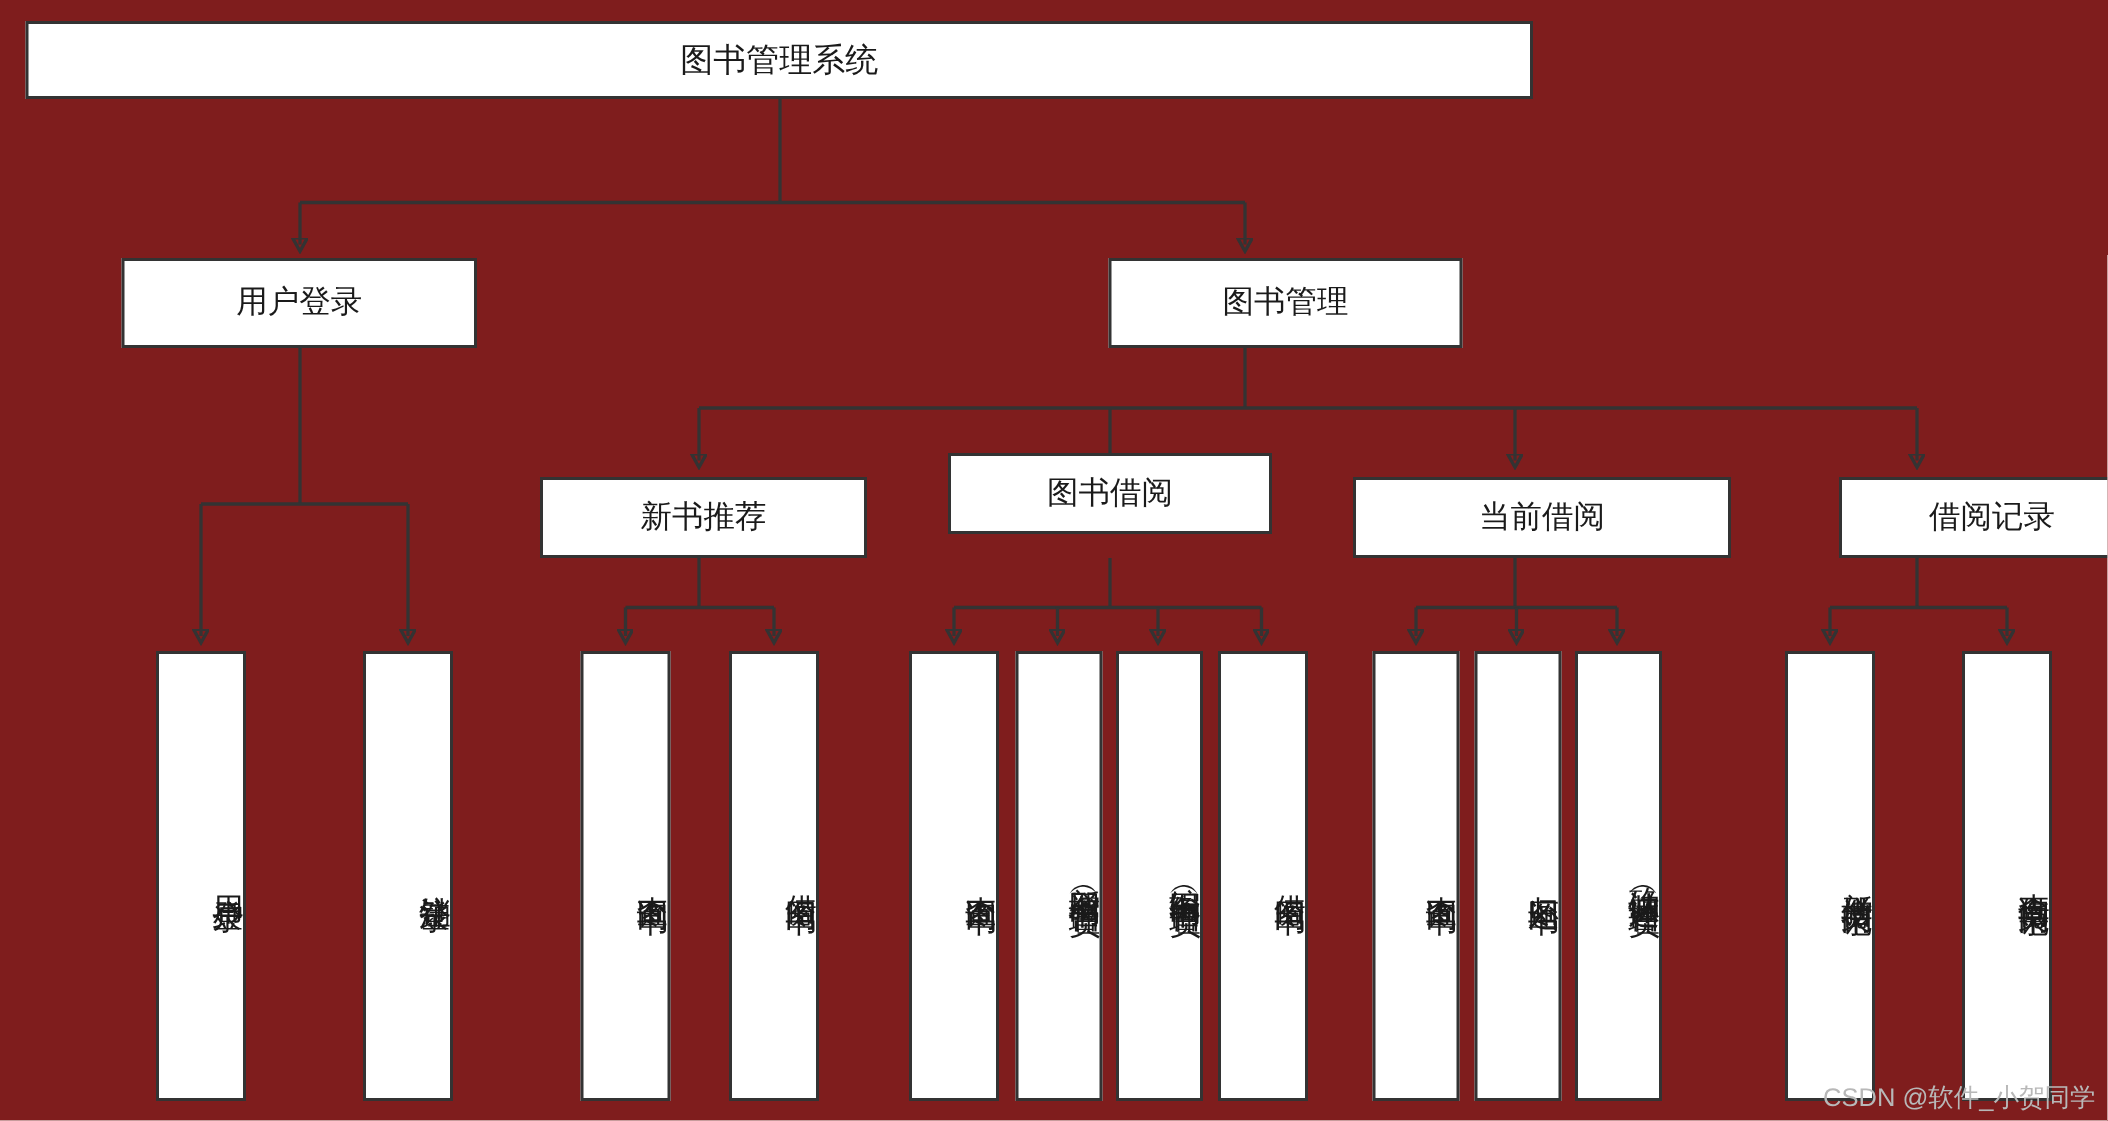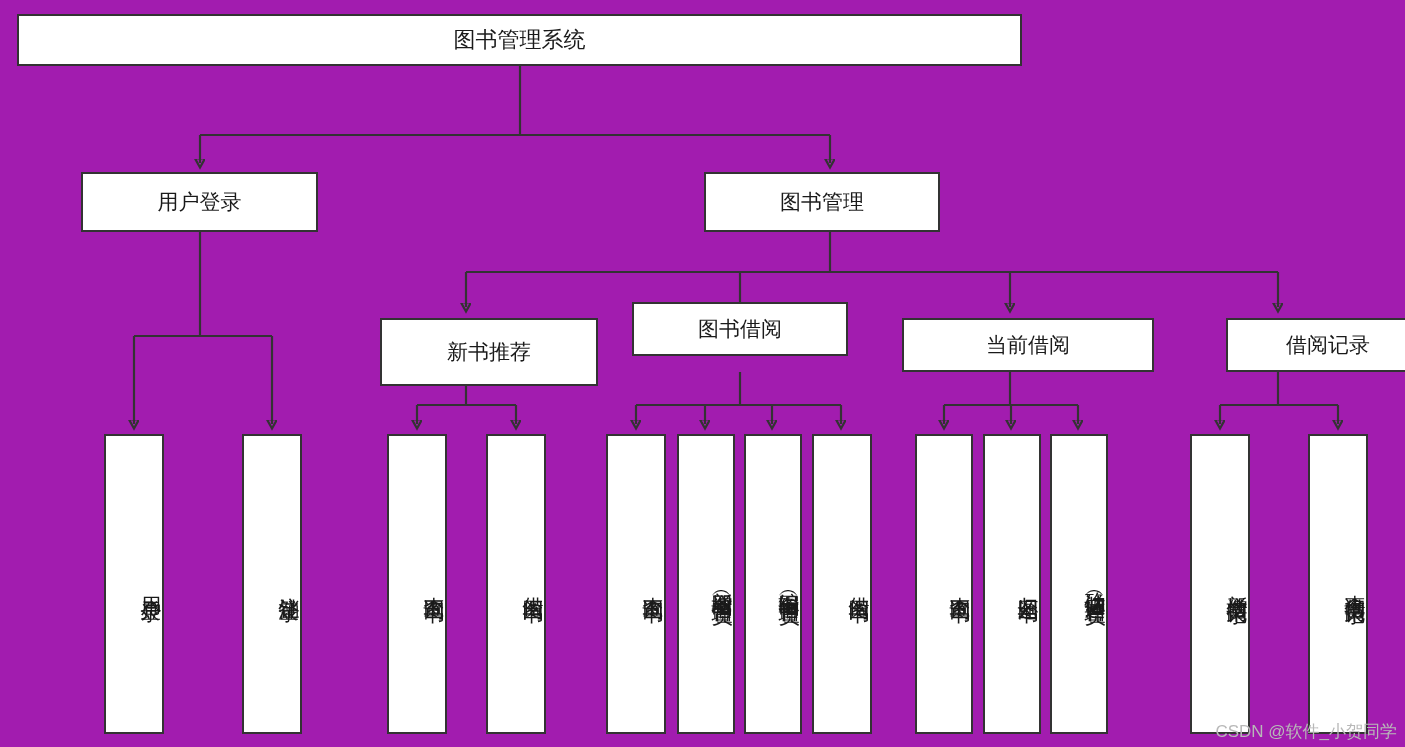--- a/index.html
+++ b/index.html
@@ -7,21 +7,21 @@
     padding: 0;
     background: #ffffff;
   }
   body {
     font-family: "Liberation Sans", "DejaVu Sans", sans-serif;
   }
   #canvas {
     position: relative;
     width: 1405px;
     height: 747px;
-    background: #a21caf;
+    background: #7f1d1d;
     overflow: hidden;
   }
   .node {
     position: absolute;
     box-sizing: border-box;
     border: 2px solid #333333;
     background: #ffffff;
     display: flex;
     align-items: center;
     justify-content: center;
@@ -128,25 +128,25 @@
     <line x1="1338" y1="405" x2="1338" y2="424" marker-end="url(#arrow)"></line>
   </svg>
 
   <div class="node root" style="left:17px; top:14px; width:1005px; height:52px;">
     <span>图书管理系统</span>
   </div>
 
   <div class="node horiz" style="left:81px; top:172px; width:237px; height:60px;">
     <span>用户登录</span>
   </div>
-  <div class="node horiz" style="left:704px; top:172px; width:236px; height:60px;">
+  <div class="node horiz" style="left:739px; top:172px; width:236px; height:60px;">
     <span>图书管理</span>
   </div>
 
-  <div class="node horiz" style="left:380px; top:318px; width:218px; height:68px;">
+  <div class="node horiz" style="left:360px; top:318px; width:218px; height:54px;">
     <span>新书推荐</span>
   </div>
   <div class="node horiz" style="left:632px; top:302px; width:216px; height:54px;">
     <span>图书借阅</span>
   </div>
   <div class="node horiz" style="left:902px; top:318px; width:252px; height:54px;">
     <span>当前借阅</span>
   </div>
   <div class="node horiz" style="left:1226px; top:318px; width:204px; height:54px;">
     <span>借阅记录</span>

